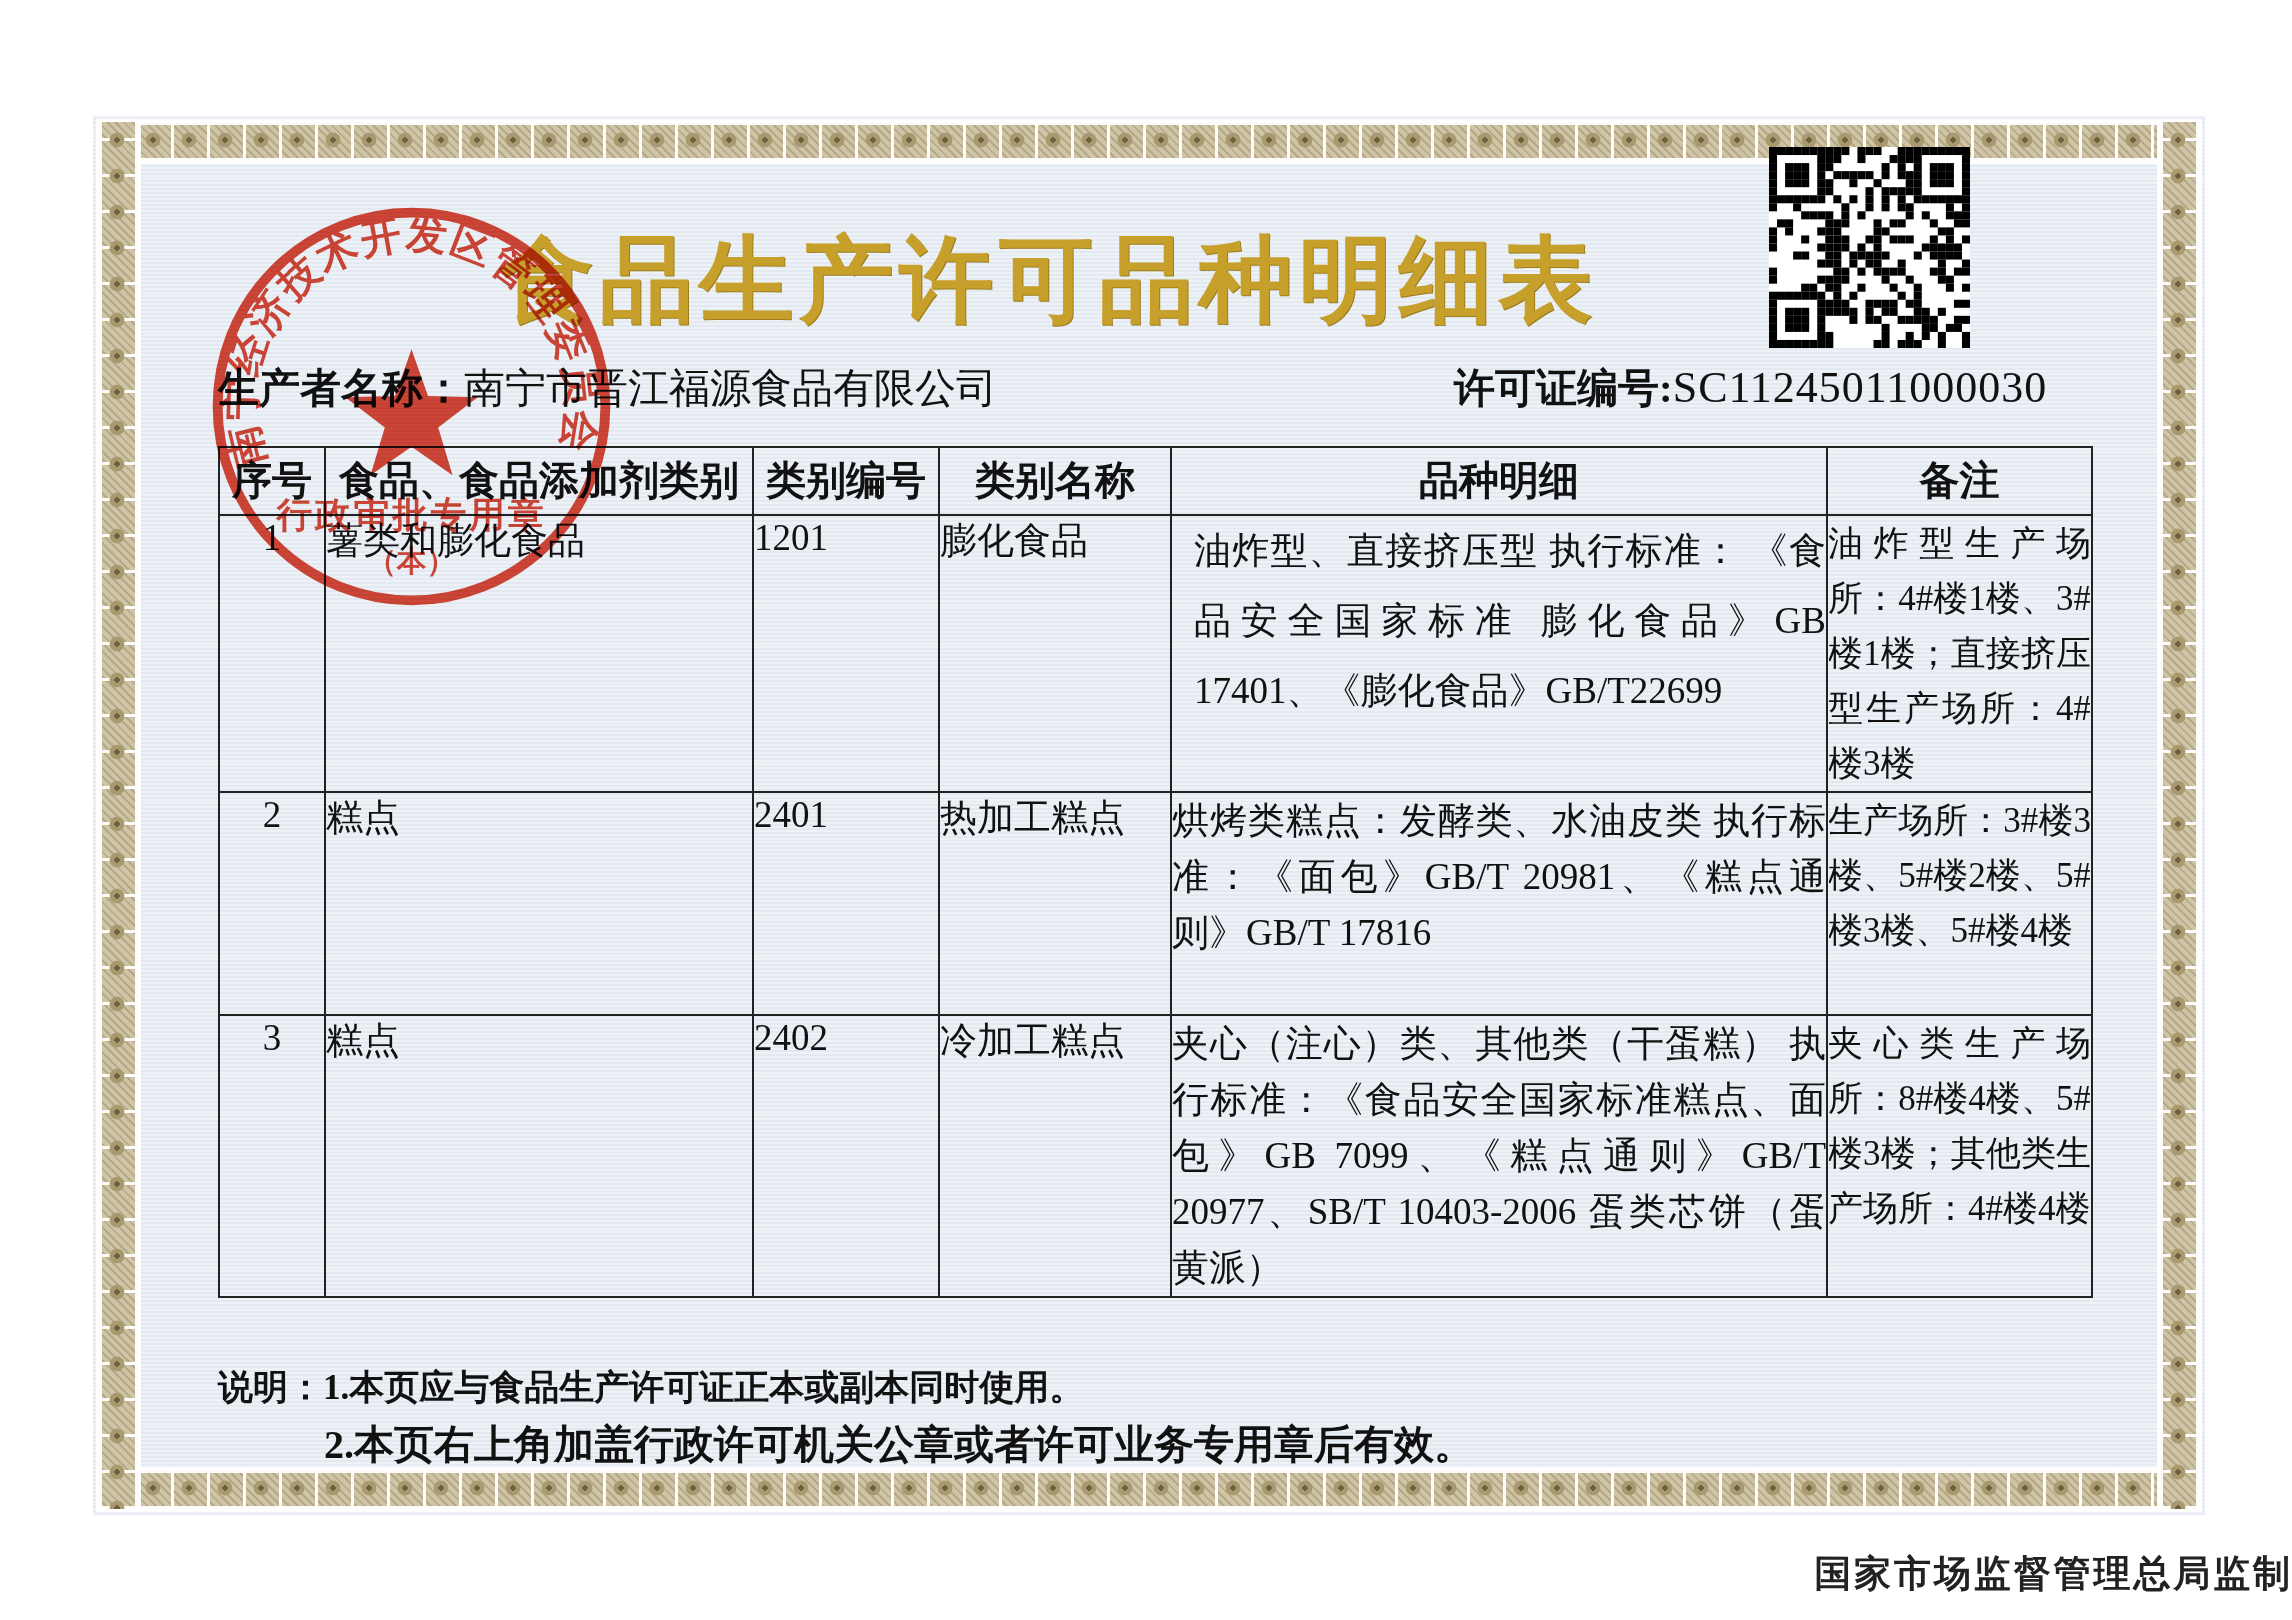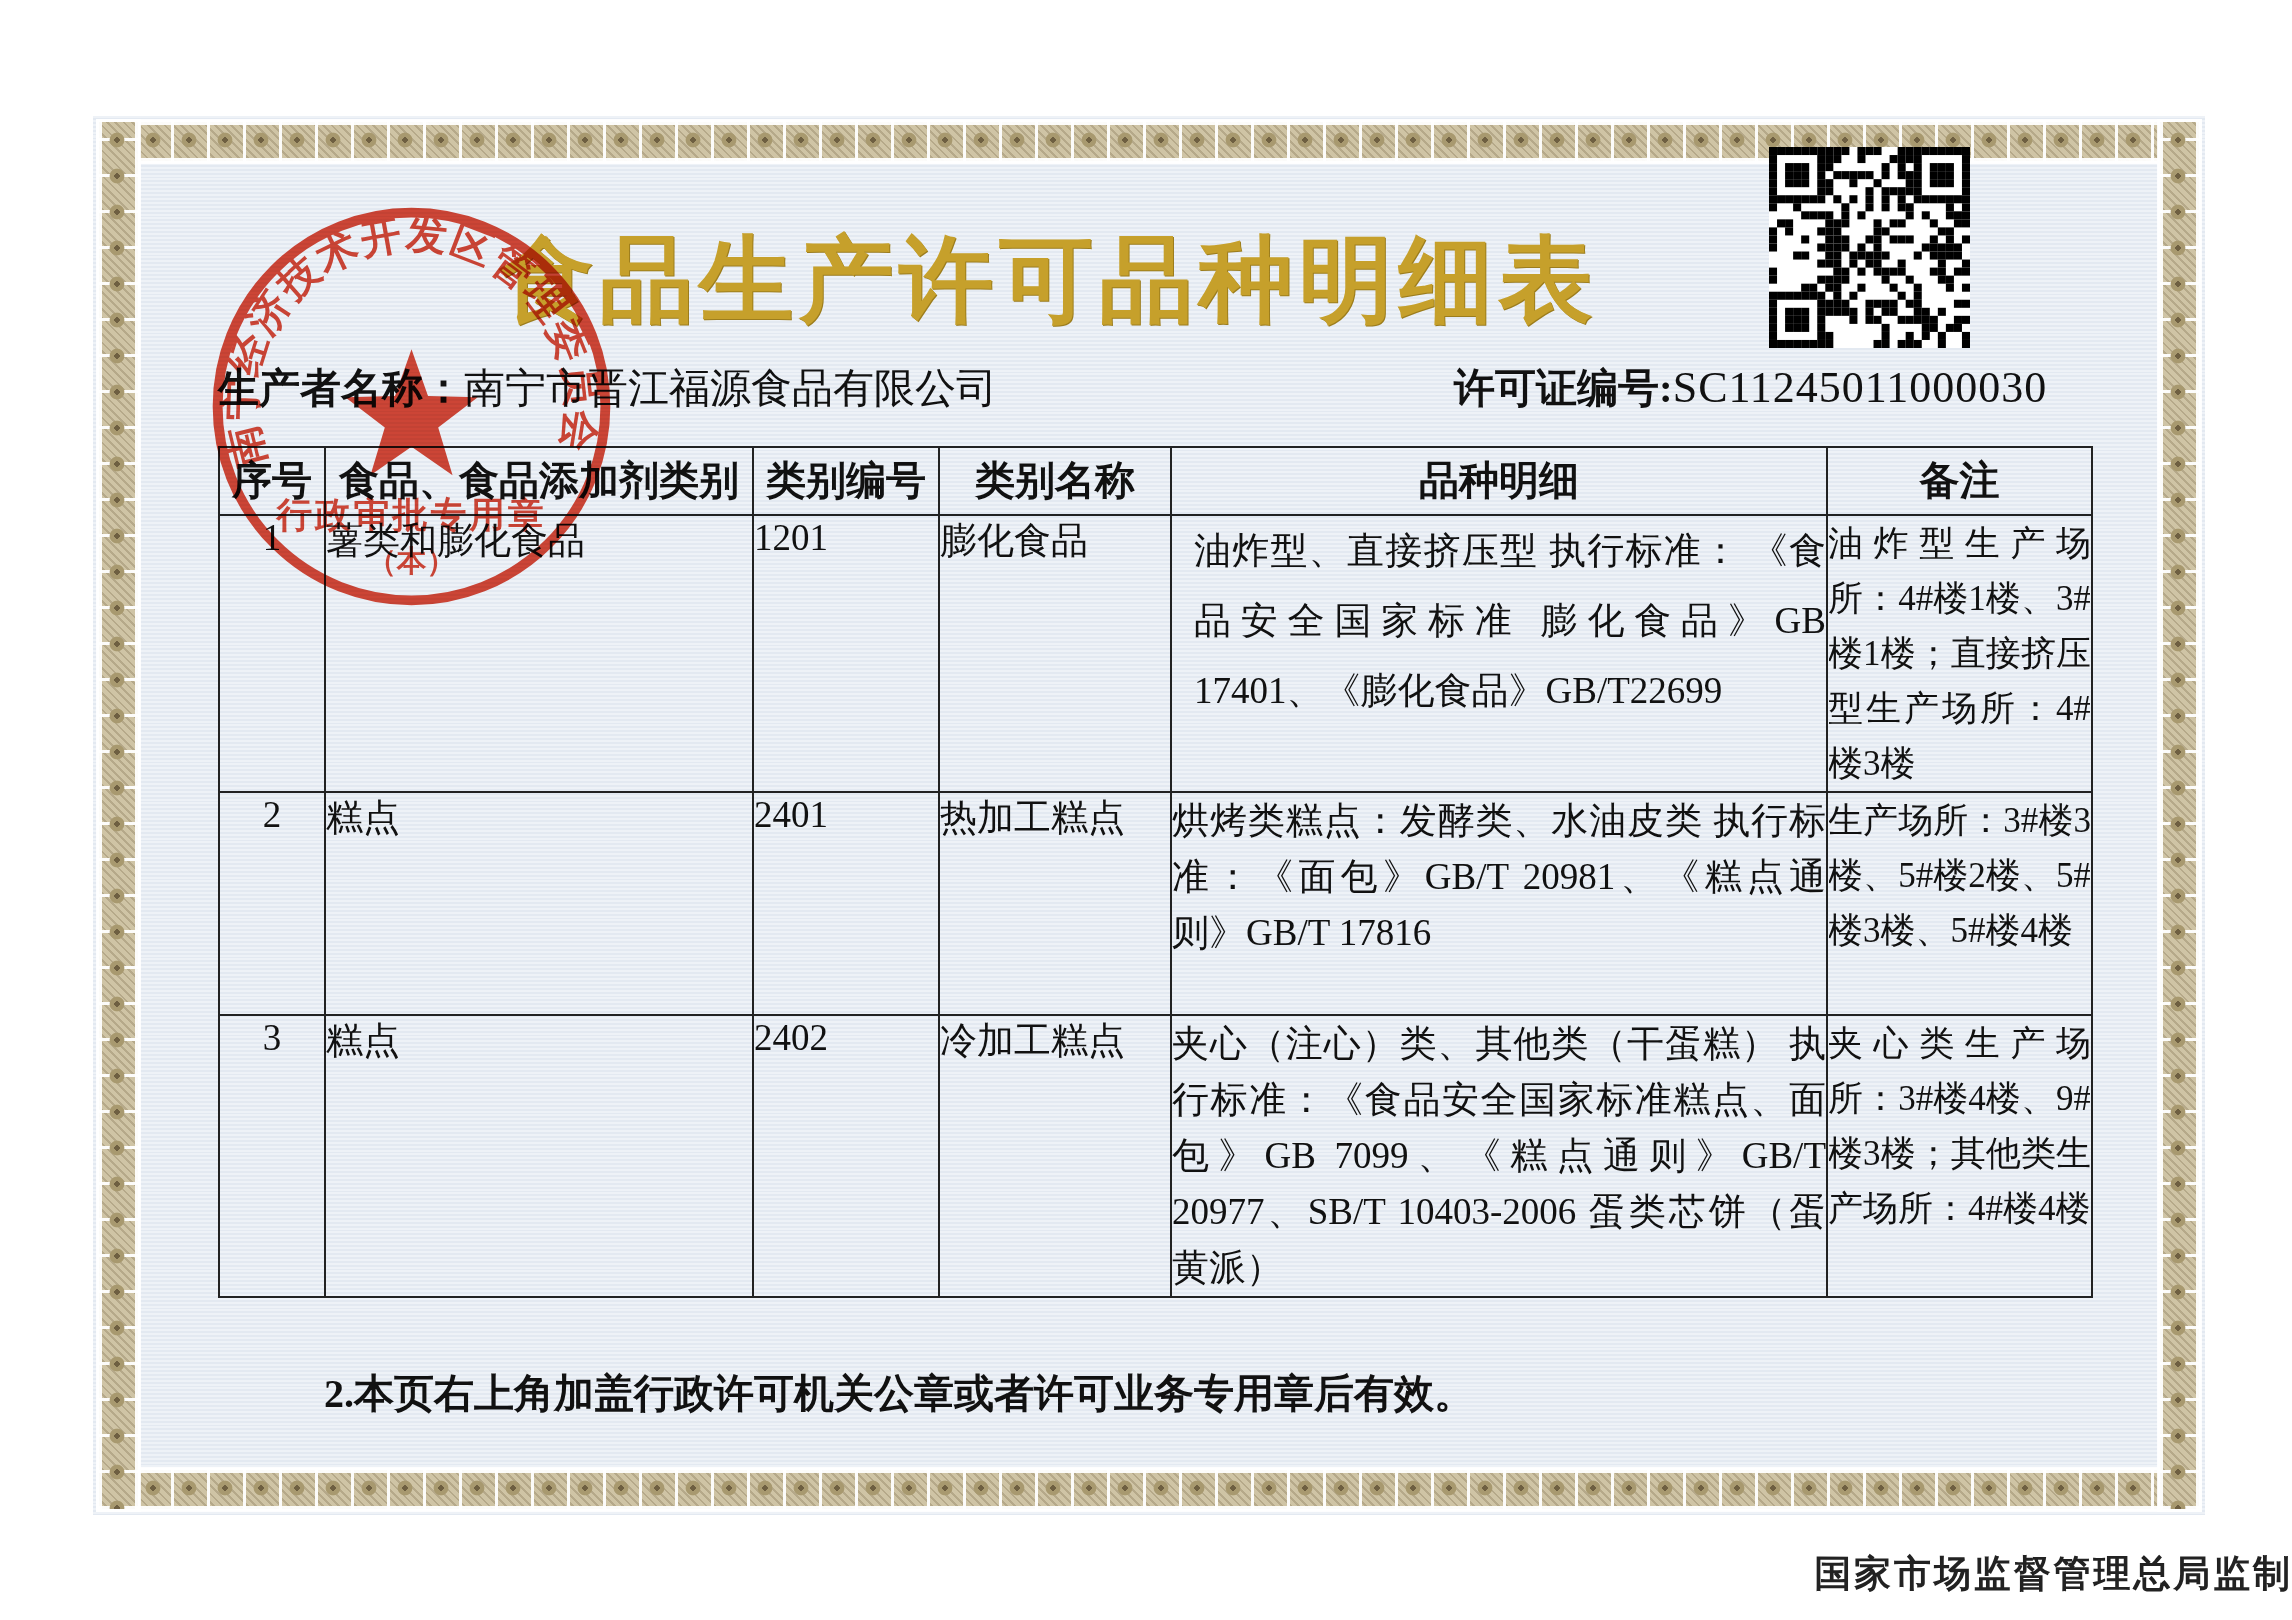--- a/index.html
+++ b/index.html
@@ -481,26 +481,29 @@
         <td class="name">热加工糕点</td>
         <td class="detail">烘烤类糕点：发酵类、水油皮类 执行标准：《面包》GB/T 20981、《糕点通则》GB/T 17816</td>
         <td class="remark">生产场所：3#楼3楼、5#楼2楼、5#楼3楼、5#楼4楼</td>
       </tr>
       <tr class="r3">
         <td class="seq">3</td>
         <td class="cat">糕点</td>
         <td class="code">2402</td>
         <td class="name">冷加工糕点</td>
         <td class="detail">夹心（注心）类、其他类（干蛋糕） 执行标准：《食品安全国家标准糕点、面包》GB 7099、《糕点通则》GB/T 20977、SB/T 10403-2006 蛋类芯饼（蛋黄派）</td>
-        <td class="remark">夹心类生产场所：3#楼4楼、9#楼3楼；其他类生产场所：4#楼4楼</td>
+        <td class="remark">夹心类生产场所：8#楼4楼、5#楼3楼；其他类生产场所：4#楼4楼</td>
       </tr>
     </tbody>
   </table>
 
   <div class="notes">
+    <div class="n1">
+      <span>说明：</span><span>1.本页应与食品生产许可证正本或副本同时使用。</span>
+    </div>
     <div class="n2">2.本页右上角加盖行政许可机关公章或者许可业务专用章后有效。</div>
   </div>
 
   <div class="imprint">国家市场监督管理总局监制</div>
 
   <svg class="stamp" viewBox="0 0 460 460">
     <defs>
       <path id="arcPath" d="M 83 286 A 158 158 0 1 1 377 286" fill="none"></path>
     </defs>
     <circle cx="230" cy="230" r="196" fill="none" stroke="#d83826" stroke-width="10"></circle>

